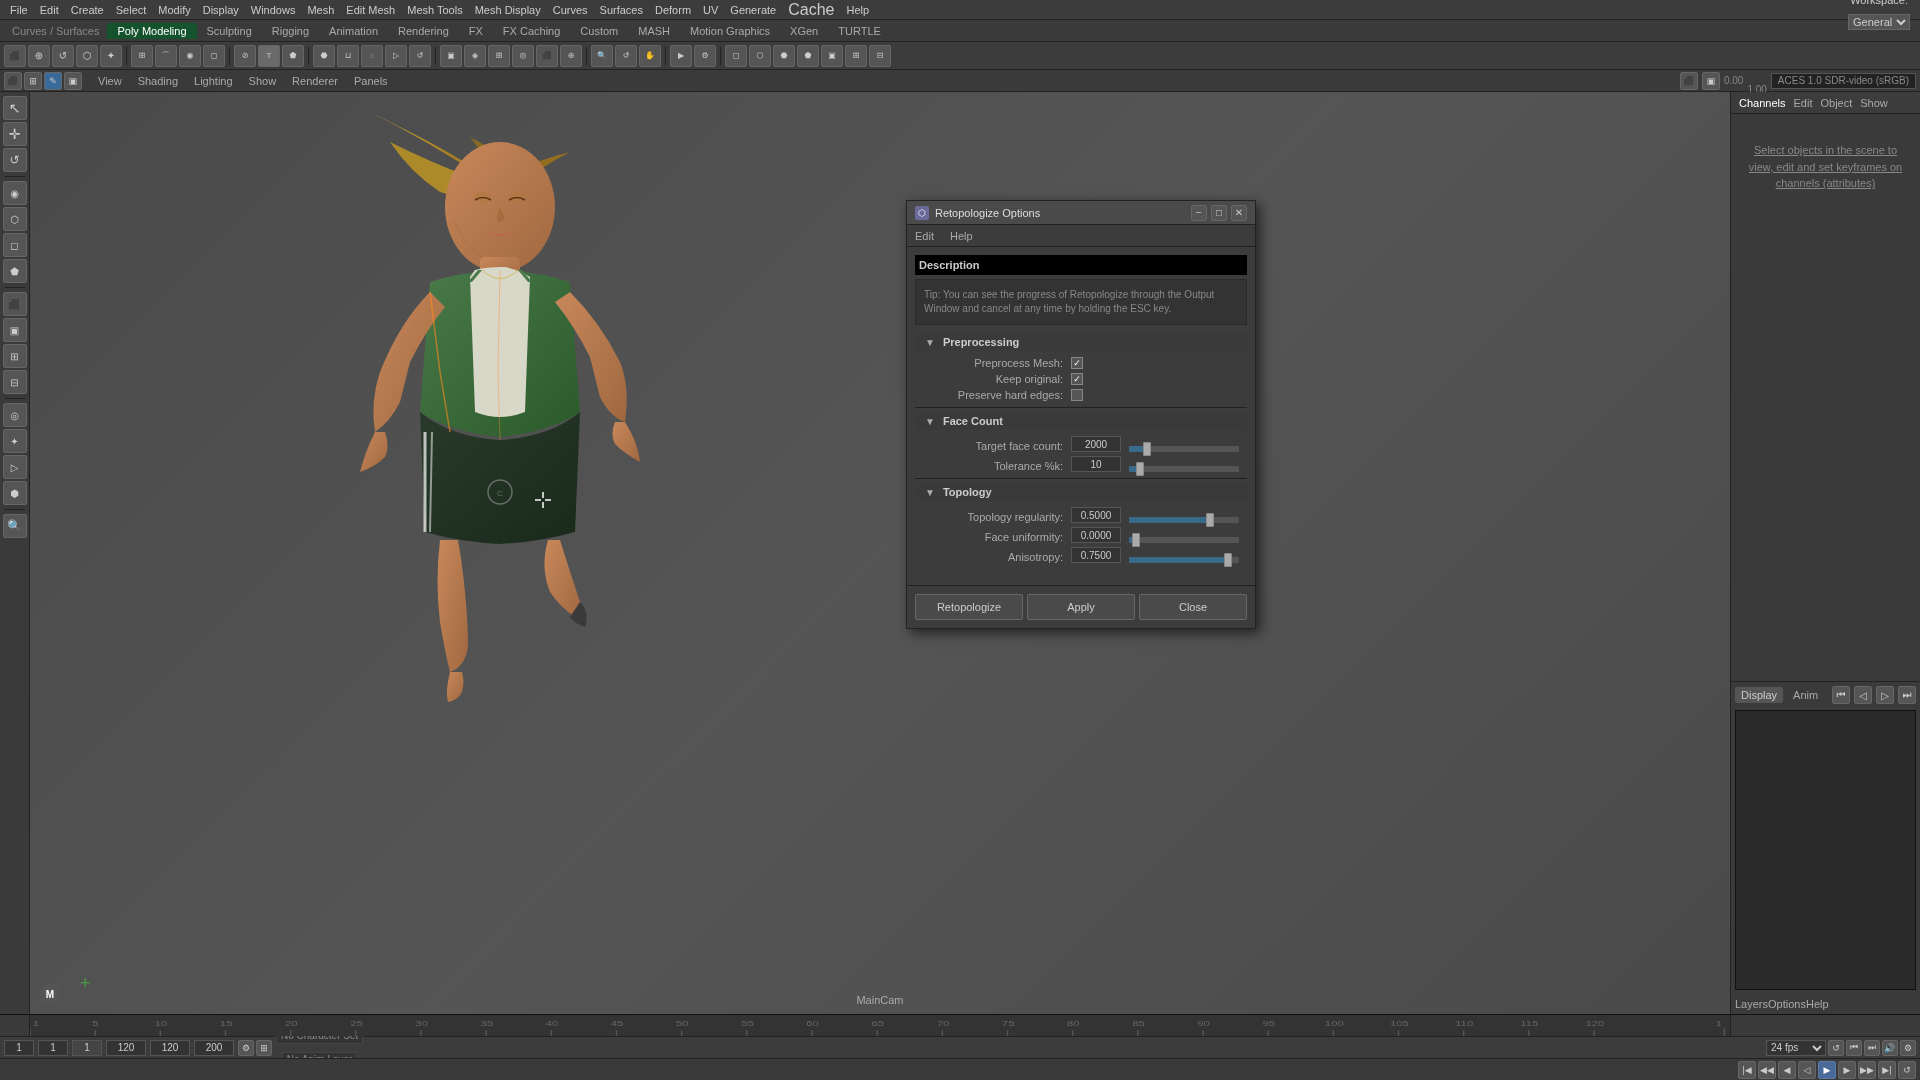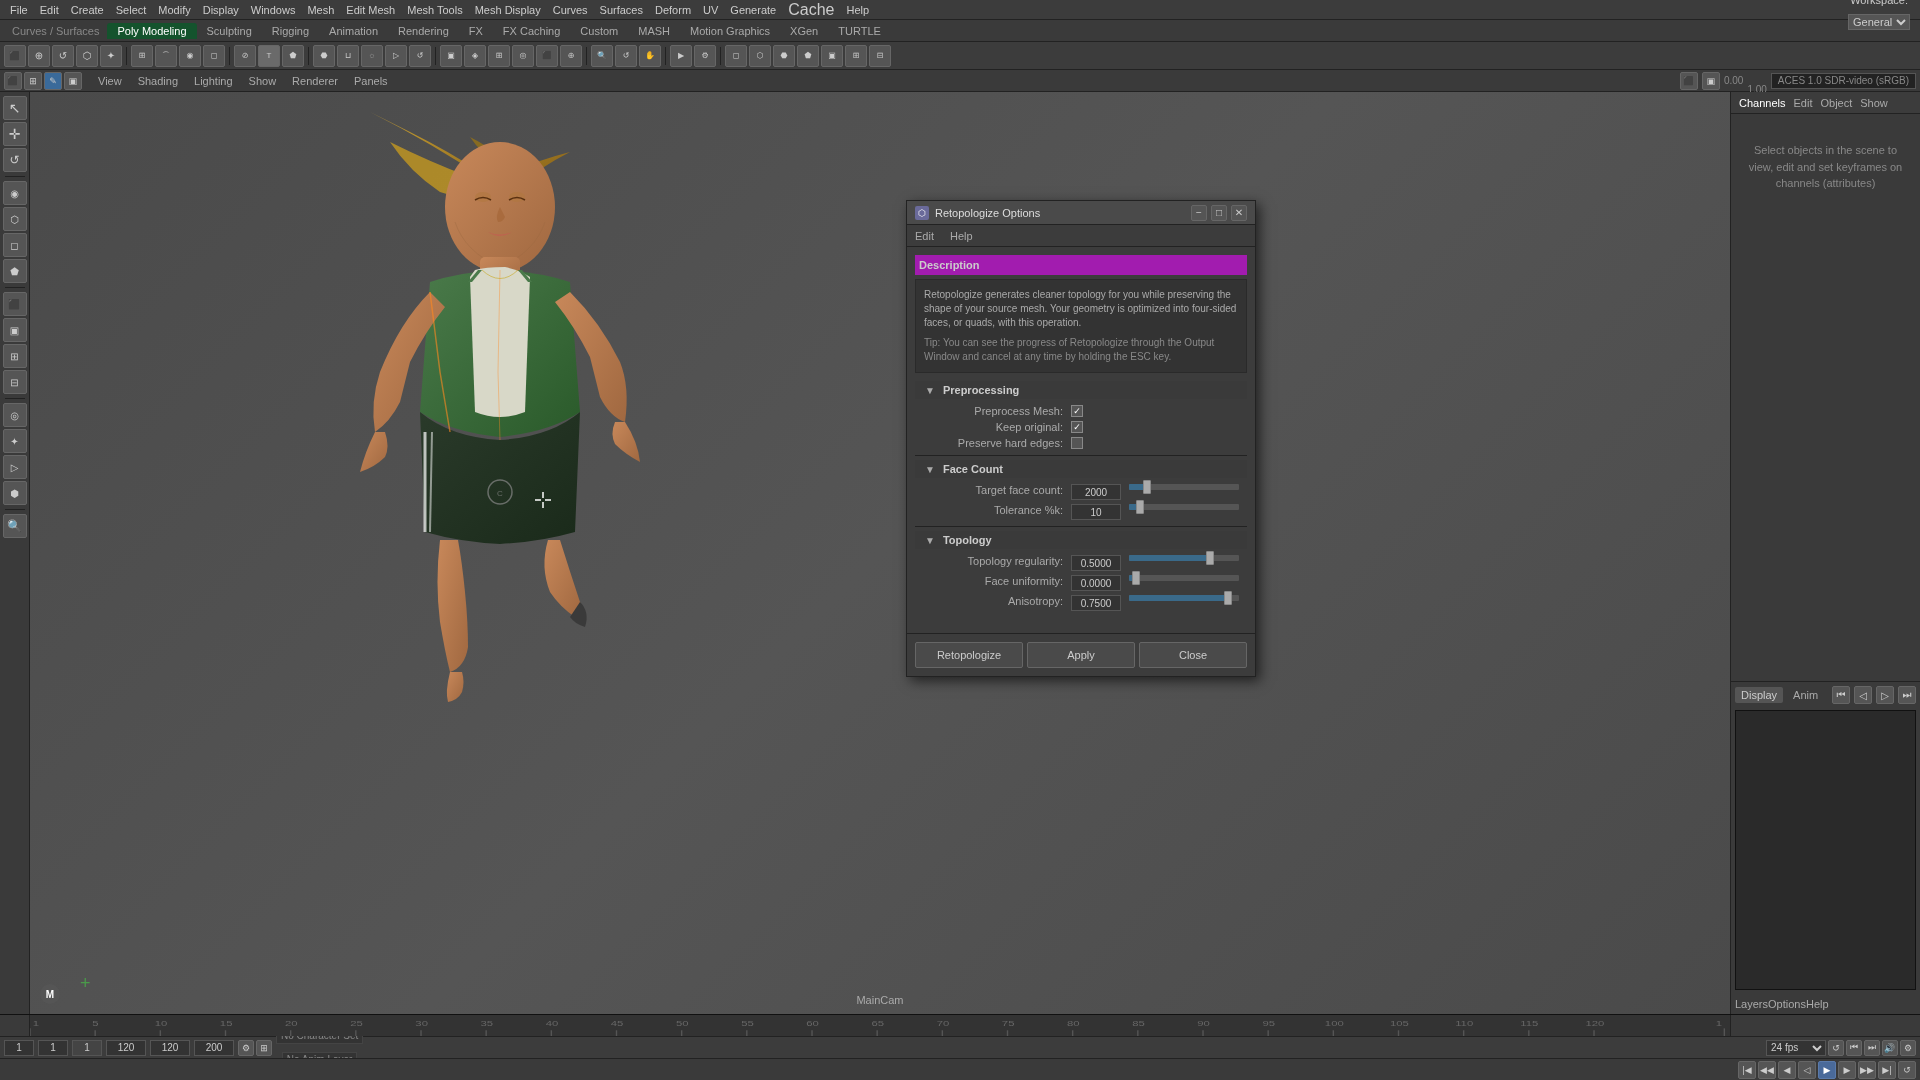--- a/index.html
+++ b/index.html
@@ -28,41 +28,41 @@
 
     
     .viewport { flex: 1; background: #555; position: relative; overflow: hidden; }
     .viewport-canvas { width: 100%; height: 100%; background: linear-gradient(135deg, #4a4a4a 0%, #555 50%, #4a4a4a 100%); display: flex; align-items: center; justify-content: center; position: relative; }
 
     
     .right-panel { width: 190px; background: #3a3a3a; border-left: 1px solid #222; display: flex; flex-direction: column; }
     .right-panel-header { height: 22px; background: #3c3c3c; display: flex; align-items: center; padding: 0 8px; gap: 8px; border-bottom: 1px solid #222; }
     .right-panel-header span { font-size: 11px; color: #aaa; cursor: pointer; }
     .right-panel-content { flex: 1; padding: 8px; }
-    .right-panel-message { font-size: 11px; color: #888; text-align: center; padding: 20px 8px; line-height: 1.5; }
+    .right-panel-message { font-size: 11px; color: #888; text-align: center; padding: 20px 8px; line-height: 1.5; text-decoration: underline; }
     .playback-btn { width: 18px; height: 18px; background: #555; border: 1px solid #666; border-radius: 2px; display: flex; align-items: center; justify-content: center; cursor: pointer; font-size: 10px; color: #ccc; }
 
     
     .dialog-overlay { position: absolute; top: 0; left: 0; right: 0; bottom: 0; pointer-events: none; }
     .dialog { position: absolute; top: 108px; left: 876px; width: 350px; background: #3c3c3c; border: 1px solid #222; box-shadow: 4px 4px 12px rgba(0,0,0,0.6); pointer-events: all; }
     .dialog-titlebar { height: 24px; background: #4a4a4a; display: flex; align-items: center; padding: 0 8px; cursor: move; border-bottom: 1px solid #222; }
     .dialog-titlebar .dialog-icon { width: 14px; height: 14px; margin-right: 6px; background: #6a6a9a; border-radius: 2px; display: flex; align-items: center; justify-content: center; font-size: 9px; color: #fff; }
     .dialog-title { flex: 1; font-size: 11px; color: #ddd; }
     .dialog-controls { display: flex; gap: 4px; }
     .dialog-ctrl-btn { width: 16px; height: 16px; background: #555; border: 1px solid #666; border-radius: 2px; display: flex; align-items: center; justify-content: center; cursor: pointer; font-size: 10px; color: #ccc; }
     .dialog-menu { height: 22px; background: #3c3c3c; display: flex; align-items: center; padding: 0 8px; gap: 16px; border-bottom: 1px solid #222; }
     .dialog-menu span { font-size: 11px; color: #aaa; cursor: pointer; }
     .dialog-body { padding: 8px; }
-    .section-header { display: flex; align-items: center; gap: 4px; padding: 4px 0; cursor: pointer; background: #a21caf; margin-bottom: 4px; }
+    .section-header { display: flex; align-items: center; gap: 4px; padding: 4px 0; cursor: pointer; background: #000000; margin-bottom: 4px; }
     .section-header .arrow { font-size: 10px; color: #aaa; margin-left: 4px; }
     .section-label { font-size: 11px; color: #ccc; font-weight: bold; margin-left: 4px; }
     .desc-box { background: #333; padding: 8px; margin-bottom: 8px; border: 1px solid #2a2a2a; }
     .desc-text { font-size: 10px; color: #aaa; line-height: 1.4; margin-bottom: 6px; }
     .desc-tip { font-size: 10px; color: #888; line-height: 1.4; }
-    .field-row { display: flex; align-items: flex-start; padding: 2px 8px; gap: 8px; }
+    .field-row { display: flex; align-items: flex-end; padding: 2px 8px; gap: 8px; }
     .field-label { font-size: 11px; color: #aaa; flex: 0 0 140px; text-align: right; }
     .field-check { width: 12px; height: 12px; background: #555; border: 1px solid #888; display: flex; align-items: center; justify-content: center; cursor: pointer; }
     .field-check.checked::after { content: '✓'; font-size: 9px; color: #fff; }
     .field-input { width: 50px; height: 16px; background: #333; border: 1px solid #555; color: #ccc; font-size: 10px; text-align: center; }
     .dialog-buttons { display: flex; gap: 4px; padding: 8px; border-top: 1px solid #222; }
     .dialog-btn { flex: 1; height: 26px; background: #4a4a4a; border: 1px solid #666; color: #ccc; font-size: 11px; cursor: pointer; border-radius: 2px; }
     .separator-line { height: 1px; background: #222; margin: 4px 0; }
     .toolbar-row3 { height: 22px; background: #3a3a3a; display: flex; align-items: center; padding: 0 4px; gap: 4px; border-bottom: 1px solid #222; }
     .toolbar-row3 span { font-size: 11px; color: #aaa; padding: 0 4px; cursor: pointer; }
 
@@ -335,21 +335,20 @@
             <span>Edit</span>
             <span>Help</span>
           </div>
 
           <div class="dialog-body">
 
             <div class="section-header">
               <span class="section-label">Description</span>
             </div>
             <div class="desc-box">
-              <div class="desc-text">Retopologize generates cleaner topology for you while preserving the shape of your source mesh. Your geometry is optimized into four-sided faces, or quads, with this operation.</div>
               <div class="desc-tip">Tip: You can see the progress of Retopologize through the Output Window and cancel at any time by holding the ESC key.</div>
             </div>
 
             <div class="section-header" style="background:#3a3a3a;padding:3px 6px;">
               <span class="arrow">▼</span>
               <span class="section-label">Preprocessing</span>
             </div>
             <div>
               <div class="field-row">
                 <div class="field-label">Preprocess Mesh:</div>

